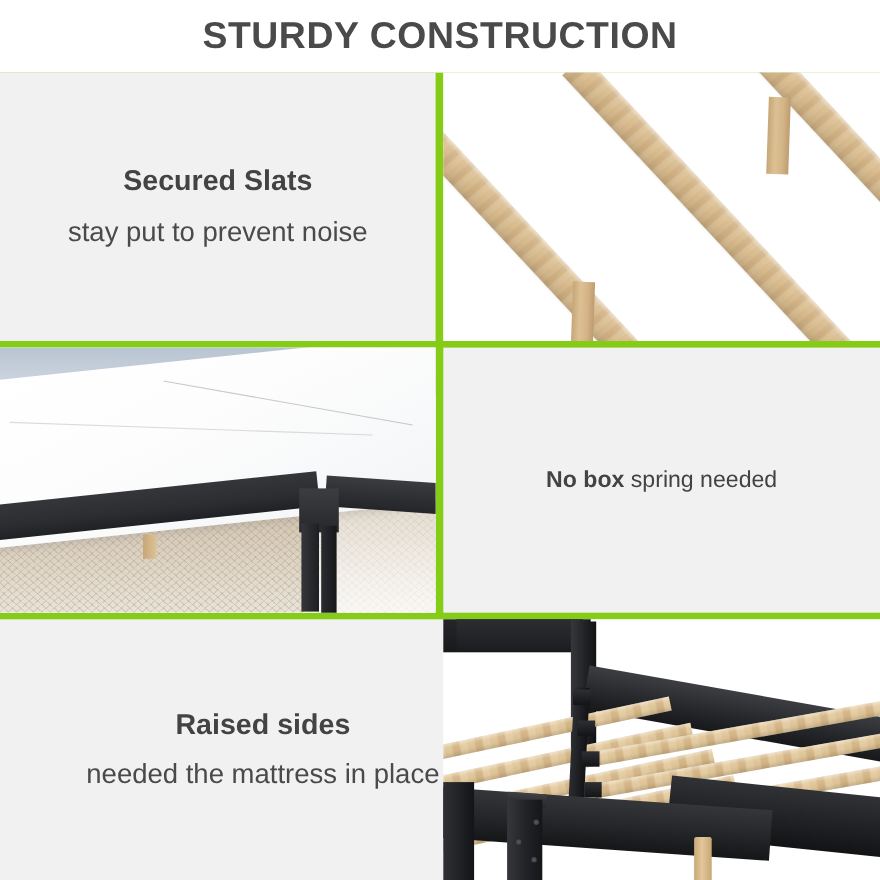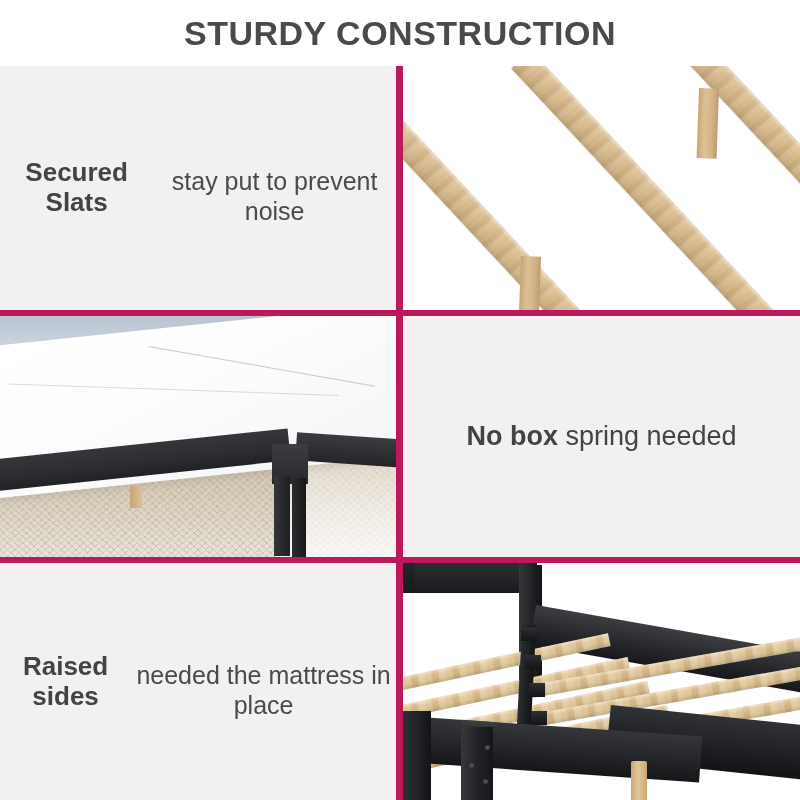--- a/index.html
+++ b/index.html
@@ -10,21 +10,21 @@
   body {
     width: 800px;
     height: 800px;
     font-family: "Liberation Sans", sans-serif;
     overflow: hidden;
   }
   .page {
     position: relative;
     width: 800px;
     height: 800px;
-    background: #be185d;
+    background: #84cc16;
   }
 
   
   .title-bar {
     position: absolute;
     left: 0;
     top: 0;
     width: 800px;
     height: 66px;
     display: flex;
@@ -49,53 +49,53 @@
     width: 800px;
     height: 734px;
   }
   .cell {
     position: absolute;
     overflow: hidden;
   }
   .cell.text-cell {
     background: #f1f1f1;
     display: flex;
-    align-items: center;
+    flex-direction: column;
     justify-content: center;
   }
   .cell.photo-cell {
     background: #ffffff;
   }
 
   
   .c-r1c1 { left: 0px;   top: 0px;   width: 396px; height: 244px; }
   .c-r1c2 { left: 403px; top: 0px;   width: 397px; height: 244px; }
   .c-r2c1 { left: 0px;   top: 250px; width: 396px; height: 241px; }
   .c-r2c2 { left: 403px; top: 250px; width: 397px; height: 241px; }
-  .c-r3c1 { left: 0px;   top: 497px; width: 396px; height: 237px; }
+  .c-r3c1 { left: 0px;   top: 497px; width: 396px; height: 237px; padding-left: 41px; }
   .c-r3c2 { left: 403px; top: 497px; width: 397px; height: 237px; }
 
   
   .head {
     font-size: 26px;
     font-weight: bold;
     color: #434343;
     line-height: 1.15;
     text-align: center;
   }
   .sub {
     margin-top: 16px;
     font-size: 25px;
     font-weight: normal;
     color: #4a4a4a;
     line-height: 1.2;
     text-align: center;
   }
   .inline-line {
-    font-size: 27px;
+    font-size: 21px;
     color: #434343;
     text-align: center;
     line-height: 1.2;
   }
   .inline-line .strong { font-weight: bold; }
   .inline-line .light  { font-weight: normal; }
 
   
   .slat-scene {
     position: absolute;

